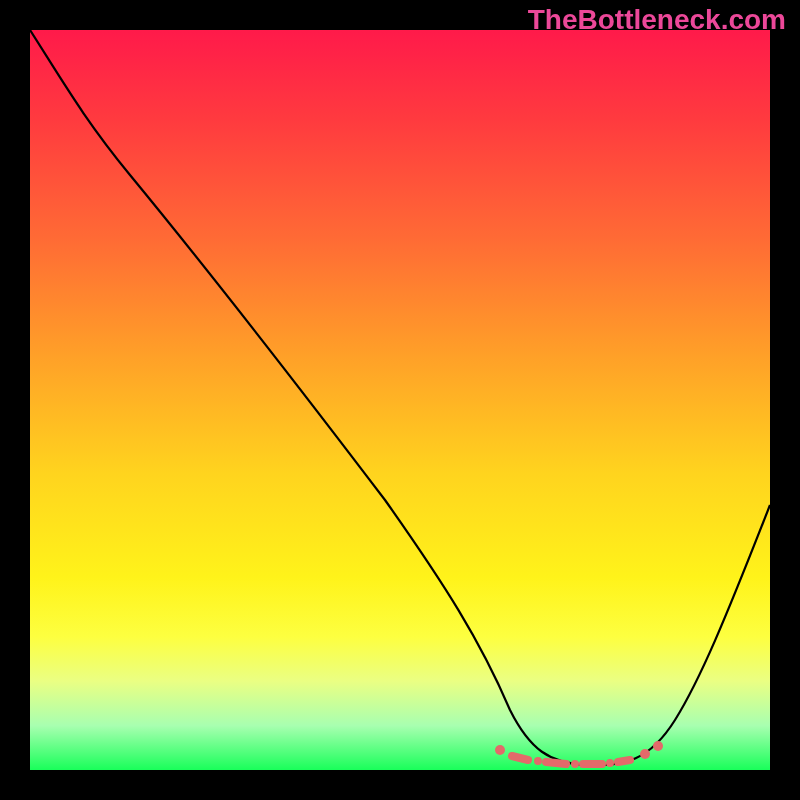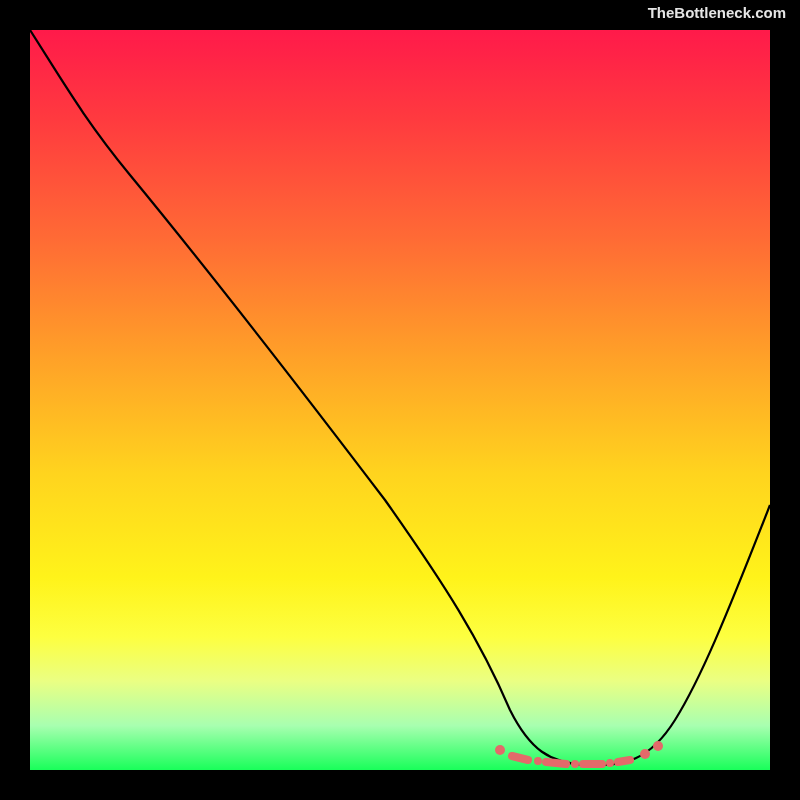--- a/index.html
+++ b/index.html
@@ -8,22 +8,22 @@
     height: 800px;
     background: #000;
     position: relative;
     font-family: Arial, sans-serif;
     overflow: hidden;
   }
   .watermark {
     position: absolute;
     top: 4px;
     right: 14px;
-    color: #e5e5e5;
-    font-size: 15px;
+    color: #ec4899;
+    font-size: 28px;
     font-weight: 600;
     z-index: 10;
   }
   .plot-area {
     position: absolute;
     left: 30px;
     top: 30px;
     width: 740px;
     height: 740px;
     overflow: hidden;

